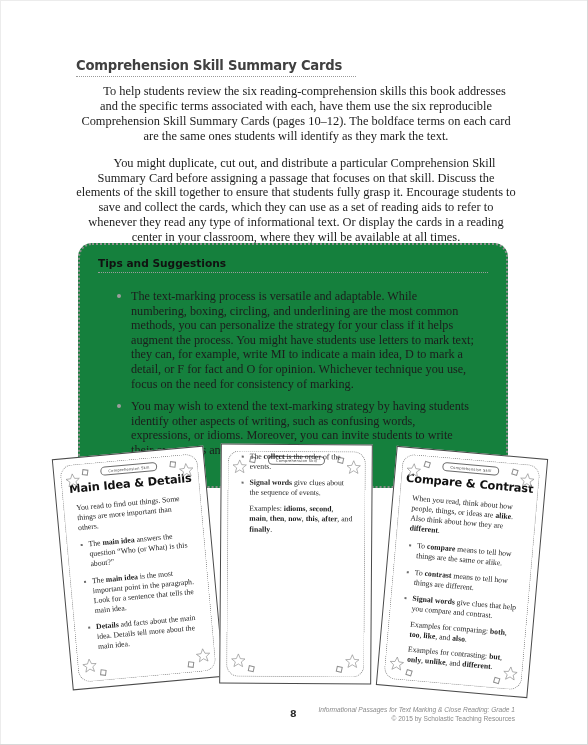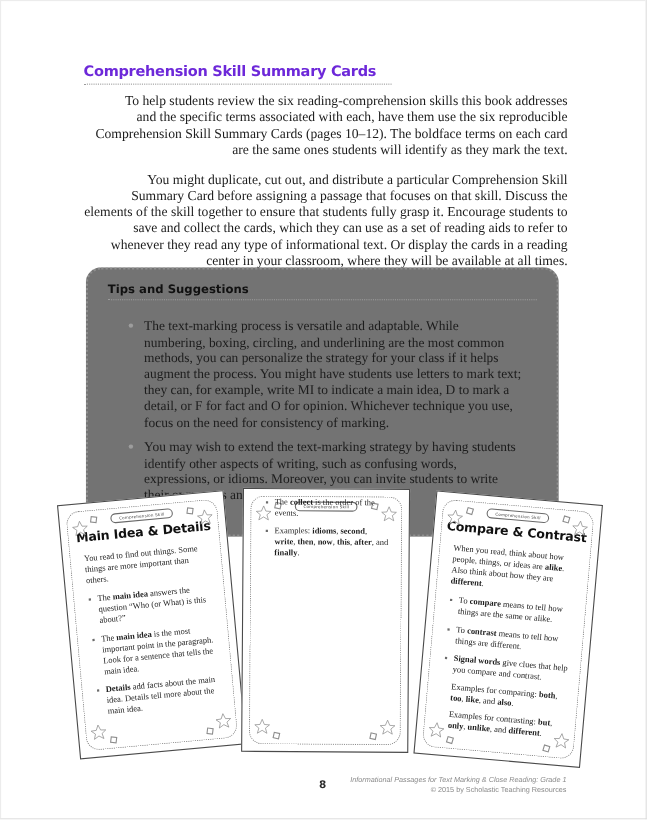--- a/index.html
+++ b/index.html
@@ -35,49 +35,49 @@
   .content {
     position: absolute;
     left: 76px; top: 58px;
     width: 440px;
   }
   .page-title {
     font-family: "DejaVu Sans", sans-serif;
     font-weight: bold;
     font-size: 13.2px;
     letter-spacing: -0.25px;
-    color: #6d28d9;
+    color: #404040;
     margin: 0 0 3px 0;
   }
   .title-rule {
     height: 0;
     border-bottom: 1px dotted #9a9a9a;
     width: 280px;
     margin-bottom: 7px;
   }
   p.body {
     margin: 0;
     font-size: 12.4px;
     line-height: 14.9px;
     text-indent: 17px;
-    text-align: right;
+    text-align: center;
     color: #1c1c1c;
   }
   p.body + p.body { margin-top: 12px; }
 
   
   .tips {
     position: absolute;
     left: 78px; top: 243px;
     width: 430px;
     box-sizing: border-box;
     border: 2px dotted #8e8e8e;
     border-radius: 14px;
     padding: 12px 16px 12px 14px;
-    background: #737373;
+    background: #15803d;
   }
   .tips-title {
     font-family: "DejaVu Sans", sans-serif;
     font-weight: bold;
     font-size: 10.6px;
     color: #111;
     margin-bottom: 3px;
     padding-left: 4px;
   }
   .tips-rule {
@@ -299,23 +299,23 @@
         </div>
         <div class="sq" style="left:21px; top:5px;"></div>
         <div class="sq" style="right:21px; top:5px;"></div>
         <div class="sq" style="left:21px; bottom:4px;"></div>
         <div class="sq" style="right:21px; bottom:4px;"></div>
 
         <div class="pill">Comprehension Skill</div>
         <div class="card-body">
           <ul>
             <li><span class="b"></span><span>The <b>collect</b> is the order of the events.</span></li>
-            <li><span class="b"></span></li>
+            <li><span class="b"></span><span><b>Signal words</b> give clues about the sequence of events.</span></li>
           </ul>
-          <p class="ex">Examples: <b>idioms</b>, <b>second</b>, <b>write</b>, <b>then</b>, <b>now</b>, <b>this</b>, <b>after</b>, and <b>finally</b>.</p>
+          <p class="ex">Examples: <b>idioms</b>, <b>second</b>, <b>main</b>, <b>then</b>, <b>now</b>, <b>this</b>, <b>after</b>, and <b>finally</b>.</p>
         </div>
       </div>
     </div>
 
     <div class="card" style="left:386px; top:452px; width:152px; height:240px; transform:rotate(5.0deg);">
       <div class="card-inner">
         <div class="star" style="left:3px; top:7px;">
           <svg width="16" height="16" viewBox="0 0 24 24">
               <polygon points="12,2 15,9 22,9.5 16.5,14 18.5,21 12,17 5.5,21 7.5,14 2,9.5 9,9" fill="#fff" stroke="#8d8d8d" stroke-width="1"></polygon>
             </svg>

